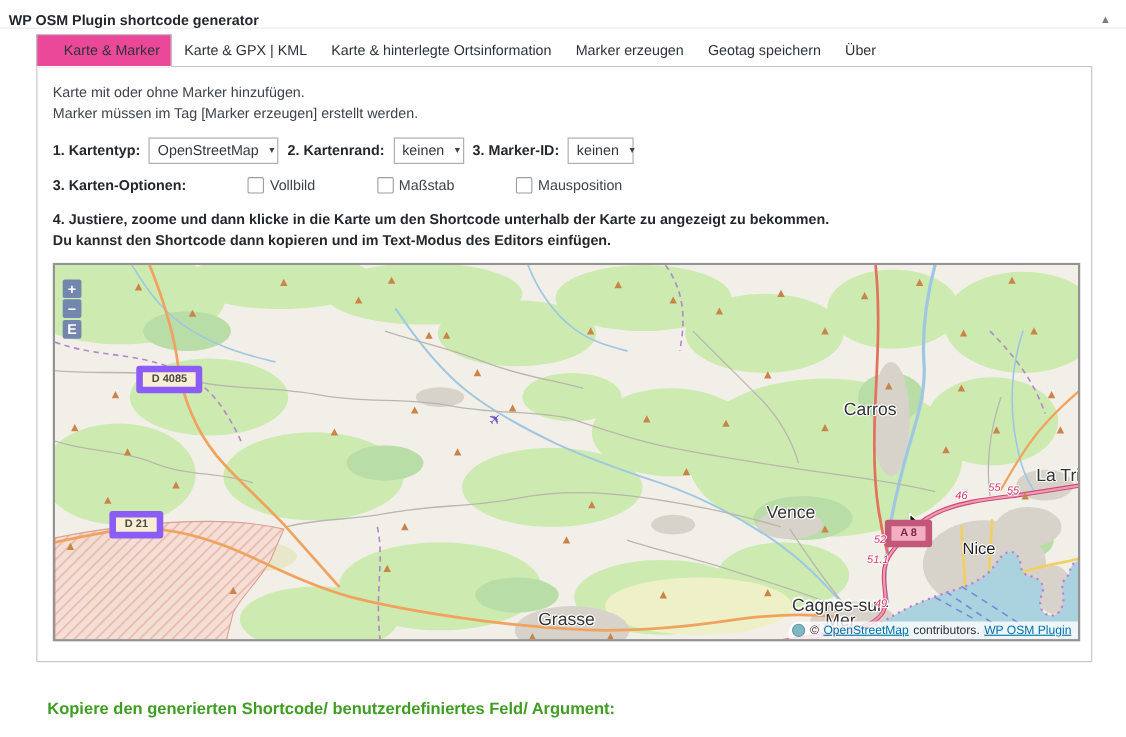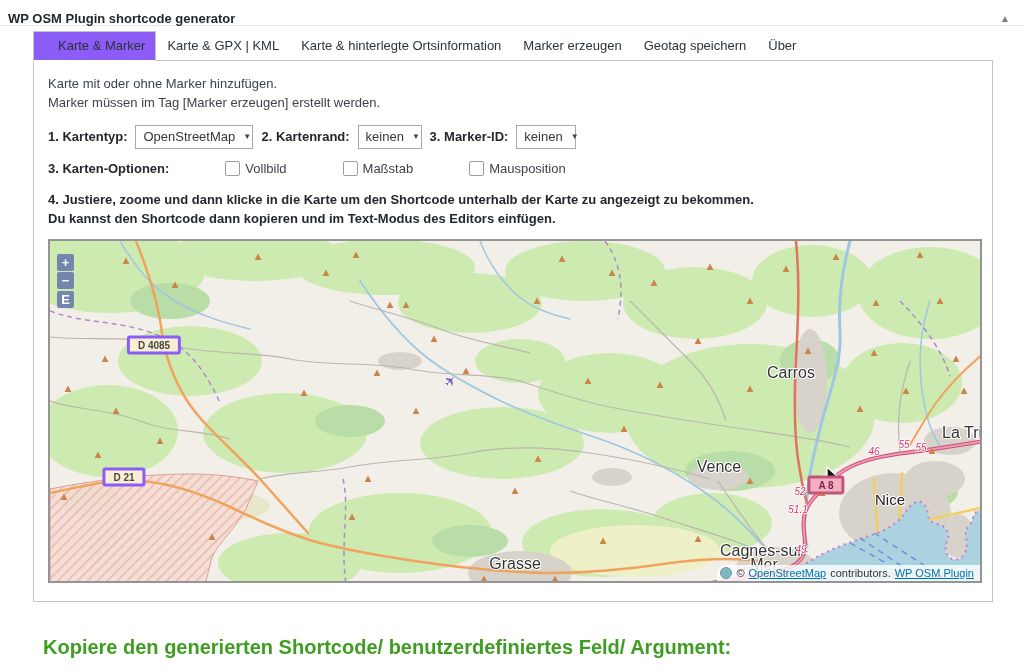--- a/index.html
+++ b/index.html
@@ -22,21 +22,21 @@
   .collapse-btn { background:none; border:0; color:#787c82; font-size:10px; cursor:pointer; padding:0; }
   
   .wrap { padding: 5px 31px 0 33px; }
   .tabs { display: flex; position: relative; z-index: 2; margin-bottom: -1px; }
   .tab {
     padding: 6px 10px 7px;
     color: #2c3338; cursor: pointer;
     border: 1px solid transparent;
     white-space: nowrap;
   }
-  .tab.active { background: #8b5cf6; border-color: #c3c4c7; border-bottom-color: #fff; padding-left: 24px; }
+  .tab.active { background: #ec4899; border-color: #c3c4c7; border-bottom-color: #fff; padding-left: 24px; }
   .panel {
     border: 1px solid #c3c4c7;
     background: #fff;
     padding: 12px 14px 18px;
   }
   .intro { line-height: 1.45; margin: 2px 0 12px; }
   .form-row { display: flex; align-items: center; margin: 12px 0 0; }
   .form-row b { color: #23282d; }
   .sel {
     display: inline-flex; align-items: center; justify-content: space-between;
@@ -65,21 +65,21 @@
   .map-label {
     position: absolute; transform: translate(-50%, -50%);
     font-size: 16px; color: #333; white-space: nowrap; pointer-events: none;
     text-shadow: 1px 0 0 #fff, -1px 0 0 #fff, 0 1px 0 #fff, 0 -1px 0 #fff, 1px 1px 0 #fff, -1px -1px 0 #fff;
   }
   .map-label.big { font-size: 15px; color: #222; }
   .map-label.edge { transform: translate(0, -50%); }
   .shield {
     position: absolute; transform: translate(-50%, -50%);
     font-size: 10px; font-weight: bold; color: #4a4a42;
-    background: #f7eed4; border: 3px solid #8b5cf6; border-radius: 3px;
+    background: #f7eed4; border: 6px solid #8b5cf6; border-radius: 3px;
     padding: 1px 8px; white-space: nowrap; pointer-events: none;
   }
   .shield.motorway { background: #f3aec3; border-color: #c2577a; color: #7c2744; }
   .exit {
     position: absolute; transform: translate(-50%, -50%);
     font-size: 10px; font-style: italic; color: #d6336c; pointer-events: none;
     text-shadow: 1px 0 0 #fff, -1px 0 0 #fff, 0 1px 0 #fff, 0 -1px 0 #fff;
   }
   .zoomctl { position: absolute; left: 7px; top: 13px; }
   .zoomctl button, .layerctl button {
@@ -99,21 +99,21 @@
     font-size: 11px; color: #333;
   }
   .attr-circle { width: 12px; height: 12px; border-radius: 50%; background: #7fb7c3; border: 1px solid #639aa8; }
   .attribution a { color: #0073aa; text-decoration: underline; cursor: pointer; }
   .plane {
     position: absolute; transform: translate(-50%,-50%) rotate(-45deg);
     color: #6e58c8; font-size: 14px; pointer-events: none;
   }
   
   .footer { padding: 0 10px; }
-  .footer h3 { color: #3f9e22; font-size: 20px; font-weight: bold; margin: 34px 0 16px; }
+  .footer h3 { color: #3f9e22; font-size: 15px; font-weight: bold; margin: 34px 0 16px; }
   .footer .note { font-size: 13px; color: #3c434a; margin: 0; }
 </style>
 </head>
 <body>
 
 <div class="titlebar">
   <span class="title">WP OSM Plugin shortcode generator</span>
   <button class="collapse-btn">▲</button>
 </div>
 

